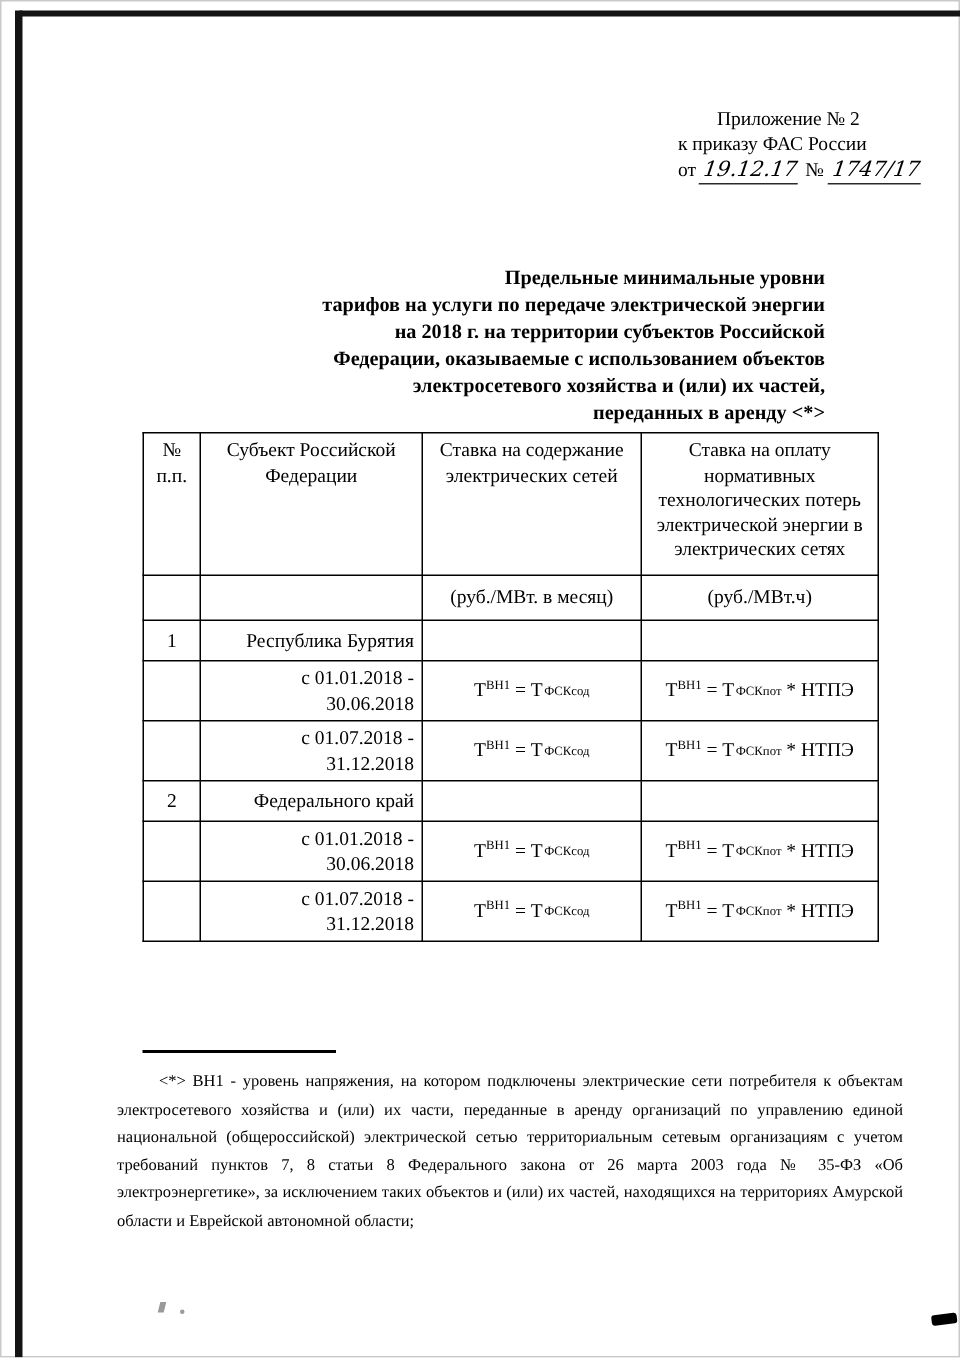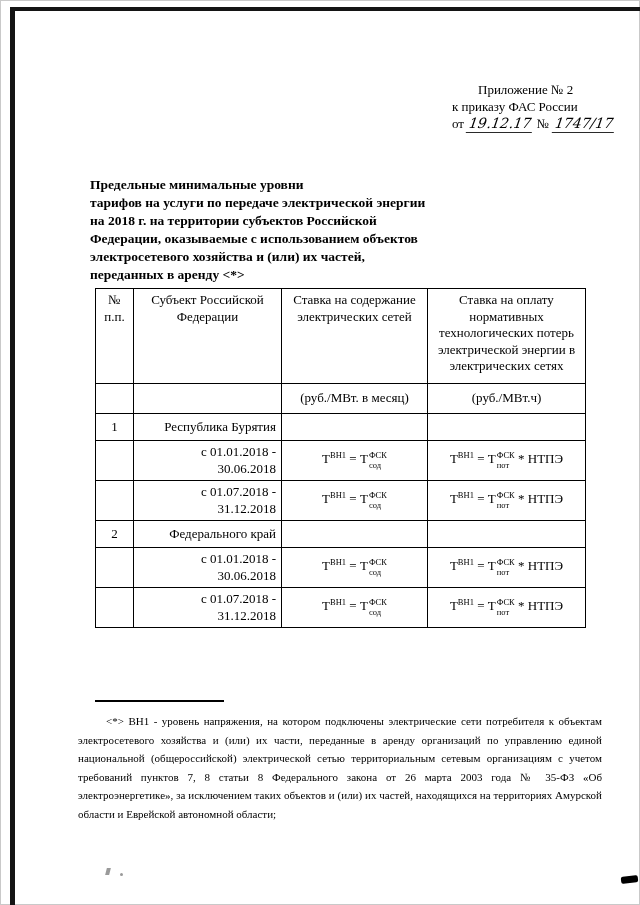--- a/index.html
+++ b/index.html
@@ -15,31 +15,31 @@
   .art-left { position:absolute; top:7px; left:10px; width:5px; bottom:0; background:#141414; }
   .art-blob { position:absolute; top:876px; left:621px; width:17px; height:7px; background:#000; border-radius:2px; transform:rotate(-7deg); }
   .art-marks { position:absolute; top:866px; left:106px; width:40px; height:12px; }
   .art-marks i { position:absolute; background:#9a9a9a; display:block; }
   .art-marks i.m1 { left:0; top:2px; width:4px; height:7px; transform:skewX(-14deg); }
   .art-marks i.m2 { left:14px; top:7px; width:3px; height:3px; border-radius:50%; }
 
   .pre { white-space:pre-line; }
 
   
-  .appendix { position:absolute; top:81px; left:452px; font-size:13px; line-height:17px; }
+  .appendix { position:absolute; top:70px; left:452px; font-size:13px; line-height:17px; }
   .appendix .ap1 { margin-left:26px; }
   .hand {
     display:inline-block; font-family:"DejaVu Serif",serif; font-style:italic;
     font-size:14px; transform:skewX(-8deg); border-bottom:1px solid #2a2a2a; padding:0 2px;
   }
 
   
   .title {
     position:absolute; top:176px; left:90px; width:460px;
-    text-align:left; font-weight:bold; font-size:13.5px; line-height:18px;
+    text-align:right; font-weight:bold; font-size:13.5px; line-height:18px;
   }
 
   
   .tariff-table {
     position:absolute; top:288px; left:95px; width:490px;
     border-collapse:collapse; table-layout:fixed; font-size:13px; line-height:16.5px;
   }
   .tariff-table th, .tariff-table td {
     border:1px solid #000; padding:2px 5px; font-weight:normal; vertical-align:middle;
   }
@@ -49,21 +49,21 @@
   .r-region td { height:27px; }
   .r-period td { height:40px; }
   td.c { text-align:center; }
   td.l { text-align:right; padding-left:6px; }
 
   
   .formula { white-space:nowrap; }
   .fsup { font-size:8.5px; position:relative; top:-5px; }
   .feq { }
   .supsub {
-    display:inline-flex; flex-direction:column; justify-content:flex-end;
+    display:inline-flex; flex-direction:row; justify-content:flex-end;
     font-size:8.5px; line-height:1.1; vertical-align:middle; margin-left:1px; text-align:left;
   }
   .ftail { }
 
   
   .foot-rule { position:absolute; top:700px; left:95px; width:129px; height:2px; background:#000; }
   .footnote {
     position:absolute; top:712px; left:78px; width:524px;
     font-size:11px; line-height:18.5px; text-align:justify; text-indent:28px;
   }

